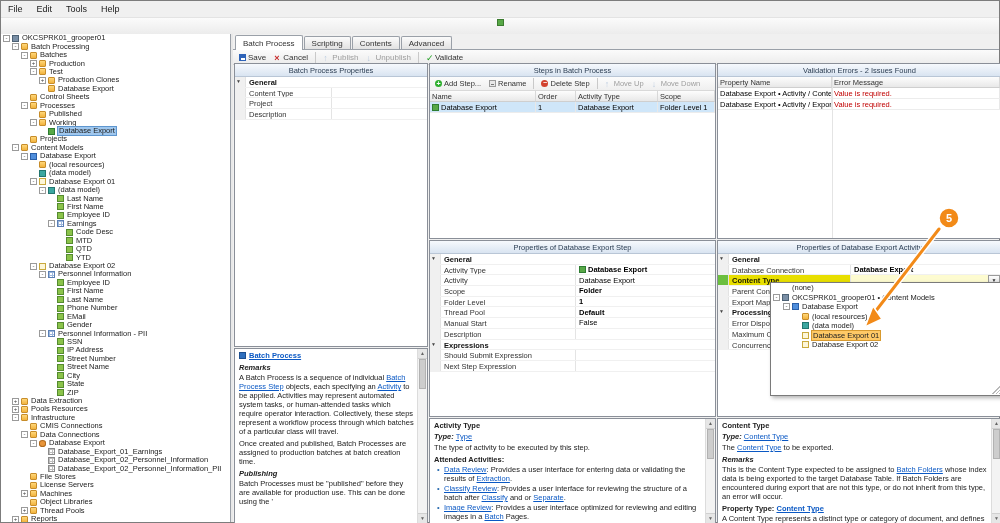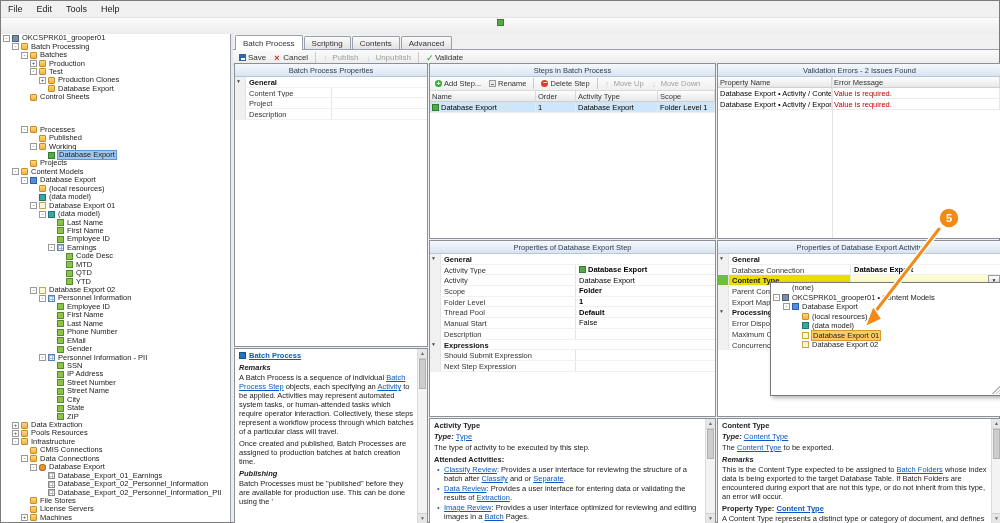--- a/index.html
+++ b/index.html
@@ -205,21 +205,21 @@
         <div class="trow" style="padding-left: 38px;">
           <span class="expsp"></span>
           <span class="ic ti ic-folder"></span>
           <span class="tlabel">Database Export</span>
         </div>
         <div class="trow" style="padding-left: 20px;">
           <span class="expsp"></span>
           <span class="ic ti ic-folder"></span>
           <span class="tlabel">Control Sheets</span>
         </div>
-        <div class="trow" style="padding-left: 20px; margin-top: 24px;">
+        <div class="trow" style="padding-left: 20px;">
           <span class="exp">-</span>
           <span class="ic ti ic-folder"></span>
           <span class="tlabel">Processes</span>
         </div>
         <div class="trow" style="padding-left: 29px; align-items: center;">
           <span class="expsp"></span>
           <span class="ic ti ic-folder"></span>
           <span class="tlabel">Published</span>
         </div>
         <div class="trow" style="padding-left: 29px;">
@@ -680,22 +680,22 @@
             </div>
         </div>
 
         <div class="panel" id="p-helpmid">
           <div class="help">
               <div class="help-inner" id="help-mid">
                 <div class="h-title"><span>Activity Type</span></div>
                 <div class="h-type"><span class=" bi">Type: </span><span class="hlink">Type</span></div>
                 <div class="h-p"><span>The type of activity to be executed by this step.</span></div>
                 <div class="h-strong"><span>Attended Activities:</span></div>
+                <div class="h-b"><span class="hlink">Data Review</span><span>: Provides a user interface for entering data or validating the results of </span><span class="hlink">Extraction</span><span>.</span></div>
                 <div class="h-b"><span class="hlink">Classify Review</span><span>: Provides a user interface for reviewing the structure of a batch after </span><span class="hlink">Classify</span><span> and or </span><span class="hlink">Separate</span><span>.</span></div>
-                <div class="h-b"><span class="hlink">Data Review</span><span>: Provides a user interface for entering data or validating the results of </span><span class="hlink">Extraction</span><span>.</span></div>
                 <div class="h-b"><span class="hlink">Image Review</span><span>: Provides a user interface optimized for reviewing and editing images in a </span><span class="hlink">Batch</span><span> Pages.</span></div>
               </div>
             <div class="sb">
                 <div class="sb-b">▲</div>
                 <div class="sb-thumb"></div>
                 <div class="sb-b dn">▼</div>
               </div>
           </div>
         </div>
 

